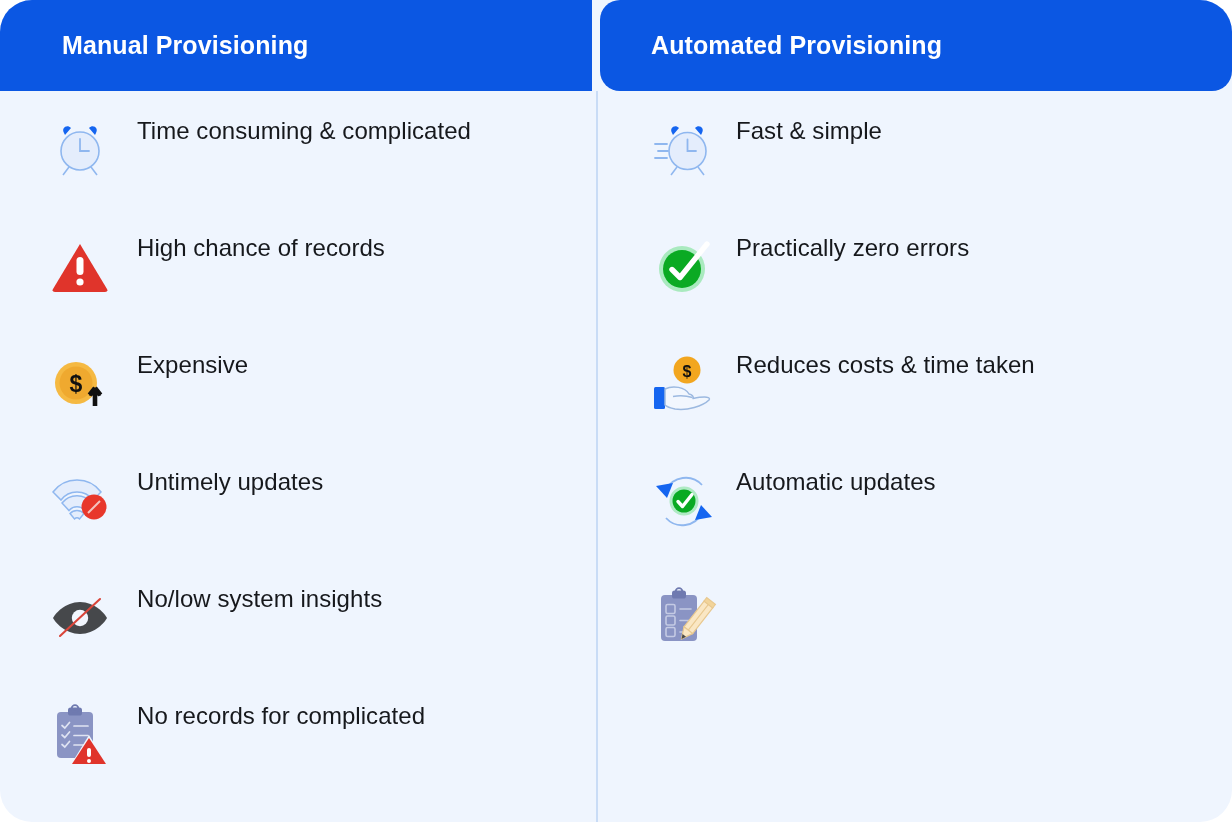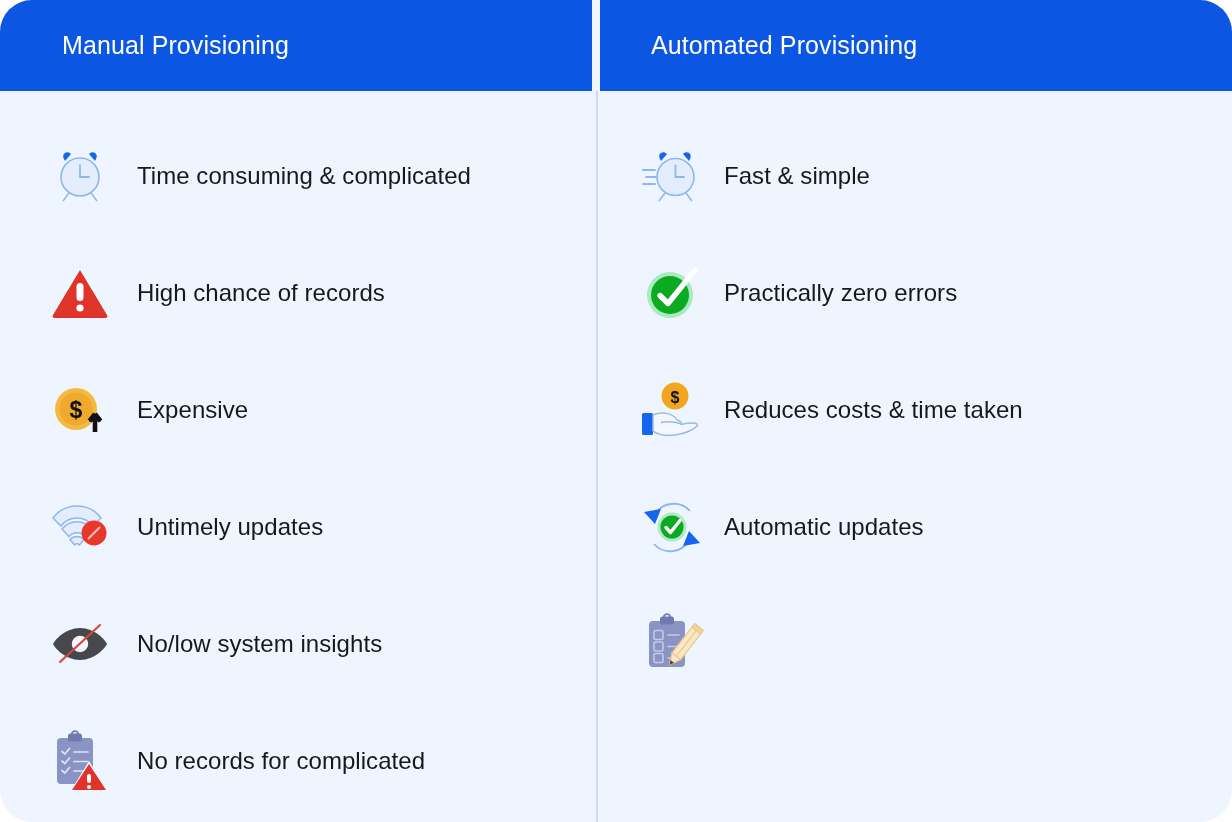--- a/index.html
+++ b/index.html
@@ -23,25 +23,25 @@
     width: 100%;
   }
   .header-cell {
     background: #0b57e3;
     height: 91px;
     display: flex;
     align-items: center;
   }
   .header-cell.left  { width: 592px; padding-left: 62px; }
   .header-gap { width: 8px; height: 91px; background: #eff5fe; }
-  .header-cell.right { width: 632px; padding-left: 51px; }
+  .header-cell.right { width: 632px; padding-left: 51px; border-radius: 20px; }
   .header-title {
     color: #ffffff;
     font-size: 25px;
-    font-weight: normal;
+    font-weight: bold;
     letter-spacing: 0.1px;
     white-space: nowrap;
   }
 
   .body-row { display: flex; height: 731px; }
   .col {
     position: relative;
     padding-top: 26px;
   }
   .col.left  { width: 596px; }
@@ -50,26 +50,26 @@
     position: absolute;
     left: 596px;
     top: 91px;
     width: 2px;
     height: 731px;
     background: #c9dcf6;
   }
 
   .item {
     display: flex;
-    align-items: center;
+    align-items: flex-start;
     height: 117px;
   }
   .col.left  .item { padding-left: 47px; }
   .col.right .item { padding-left: 643px; }
-  .col.right .item { padding-left: 0; }
+  .col.right .item { padding-left: 12px; }
   .col.right .item-inner-pad { width: 43px; flex: 0 0 43px; }
 
   .icon-box {
     width: 66px;
     height: 66px;
     flex: 0 0 66px;
     display: flex;
     align-items: center;
     justify-content: center;
   }

